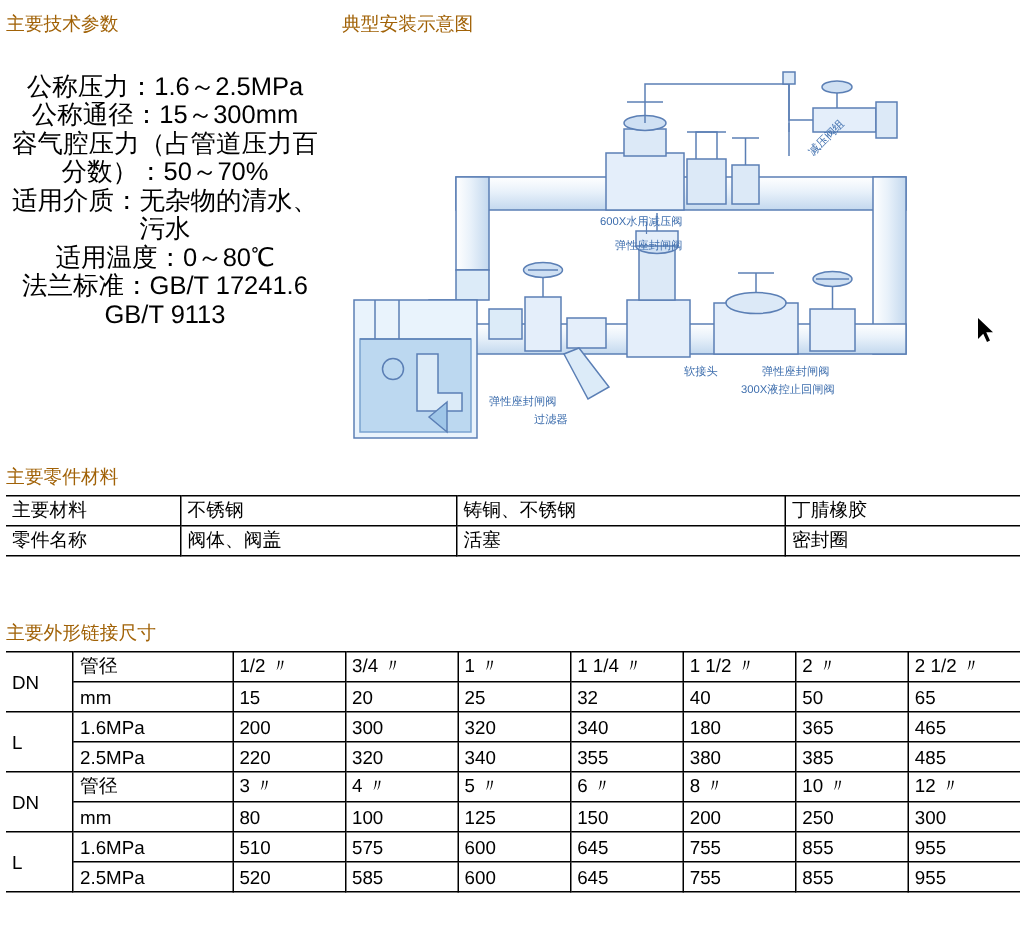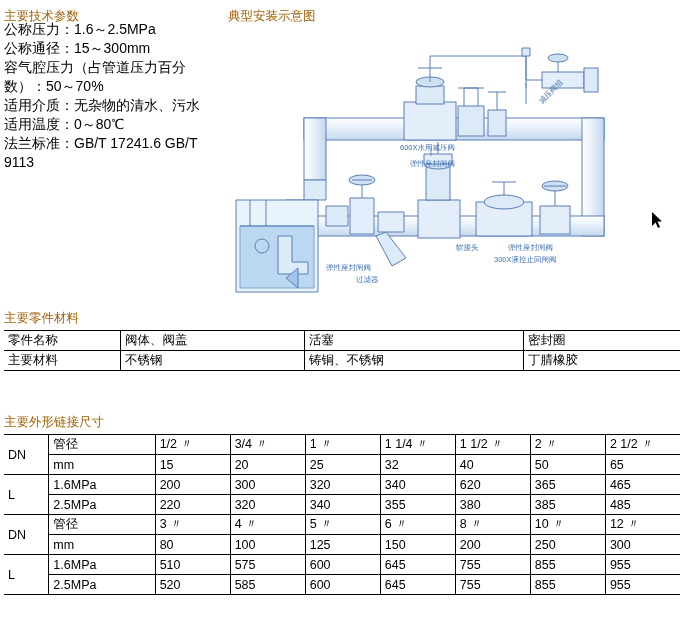--- a/index.html
+++ b/index.html
@@ -31,24 +31,25 @@
   }
   #params-heading { left: 4px; top: 8px; }
   #diagram-heading { left: 228px; top: 8px; }
   #materials-heading { left: 4px; top: 310px; }
   #dims-heading { left: 4px; top: 414px; }
 
   
   #params-list {
     position: absolute;
     left: 4px;
-    top: 20px;
+    top: 48px;
     width: 212px;
     line-height: 19px;
-    font-size: 14px;
+    font-size: 17px;
+    text-align: center;
   }
   #params-list div { white-space: normal; }
 
   
   #diagram {
     position: absolute;
     left: 226px;
     top: 30px;
     width: 430px;
     height: 265px;
@@ -223,30 +224,30 @@
 
   <div id="cursor">
     <svg width="12" height="18" viewBox="0 0 12 18" xmlns="http://www.w3.org/2000/svg">
       <polygon points="0,0 0,14 3.5,10.5 6,16 8,15 5.5,9.5 10,9.5" fill="#000000"></polygon>
     </svg>
   </div>
 
   <table class="doc" id="materials-table">
     <tbody>
       <tr>
+        <td class="col-label">主要材料</td>
+        <td>不锈钢</td>
+        <td>铸铜、不锈钢</td>
+        <td>丁腈橡胶</td>
+      </tr>
+      <tr>
         <td class="col-label">零件名称</td>
         <td style="width:175px">阀体、阀盖</td>
         <td style="width:210px">活塞</td>
         <td>密封圈</td>
-      </tr>
-      <tr>
-        <td class="col-label">主要材料</td>
-        <td>不锈钢</td>
-        <td>铸铜、不锈钢</td>
-        <td>丁腈橡胶</td>
       </tr>
     </tbody>
   </table>
 
   <table class="doc" id="dims-table">
     <tbody>
       <tr>
         <td class="col-dn" rowspan="2">DN</td>
         <td class="col-label">管径</td>
         <td class="col-val">1/2 〃</td>
@@ -267,21 +268,21 @@
         <td>50</td>
         <td>65</td>
       </tr>
       <tr>
         <td class="col-dn" rowspan="2">L</td>
         <td>1.6MPa</td>
         <td>200</td>
         <td>300</td>
         <td>320</td>
         <td>340</td>
-        <td>620</td>
+        <td>180</td>
         <td>365</td>
         <td>465</td>
       </tr>
       <tr>
         <td>2.5MPa</td>
         <td>220</td>
         <td>320</td>
         <td>340</td>
         <td>355</td>
         <td>380</td>

